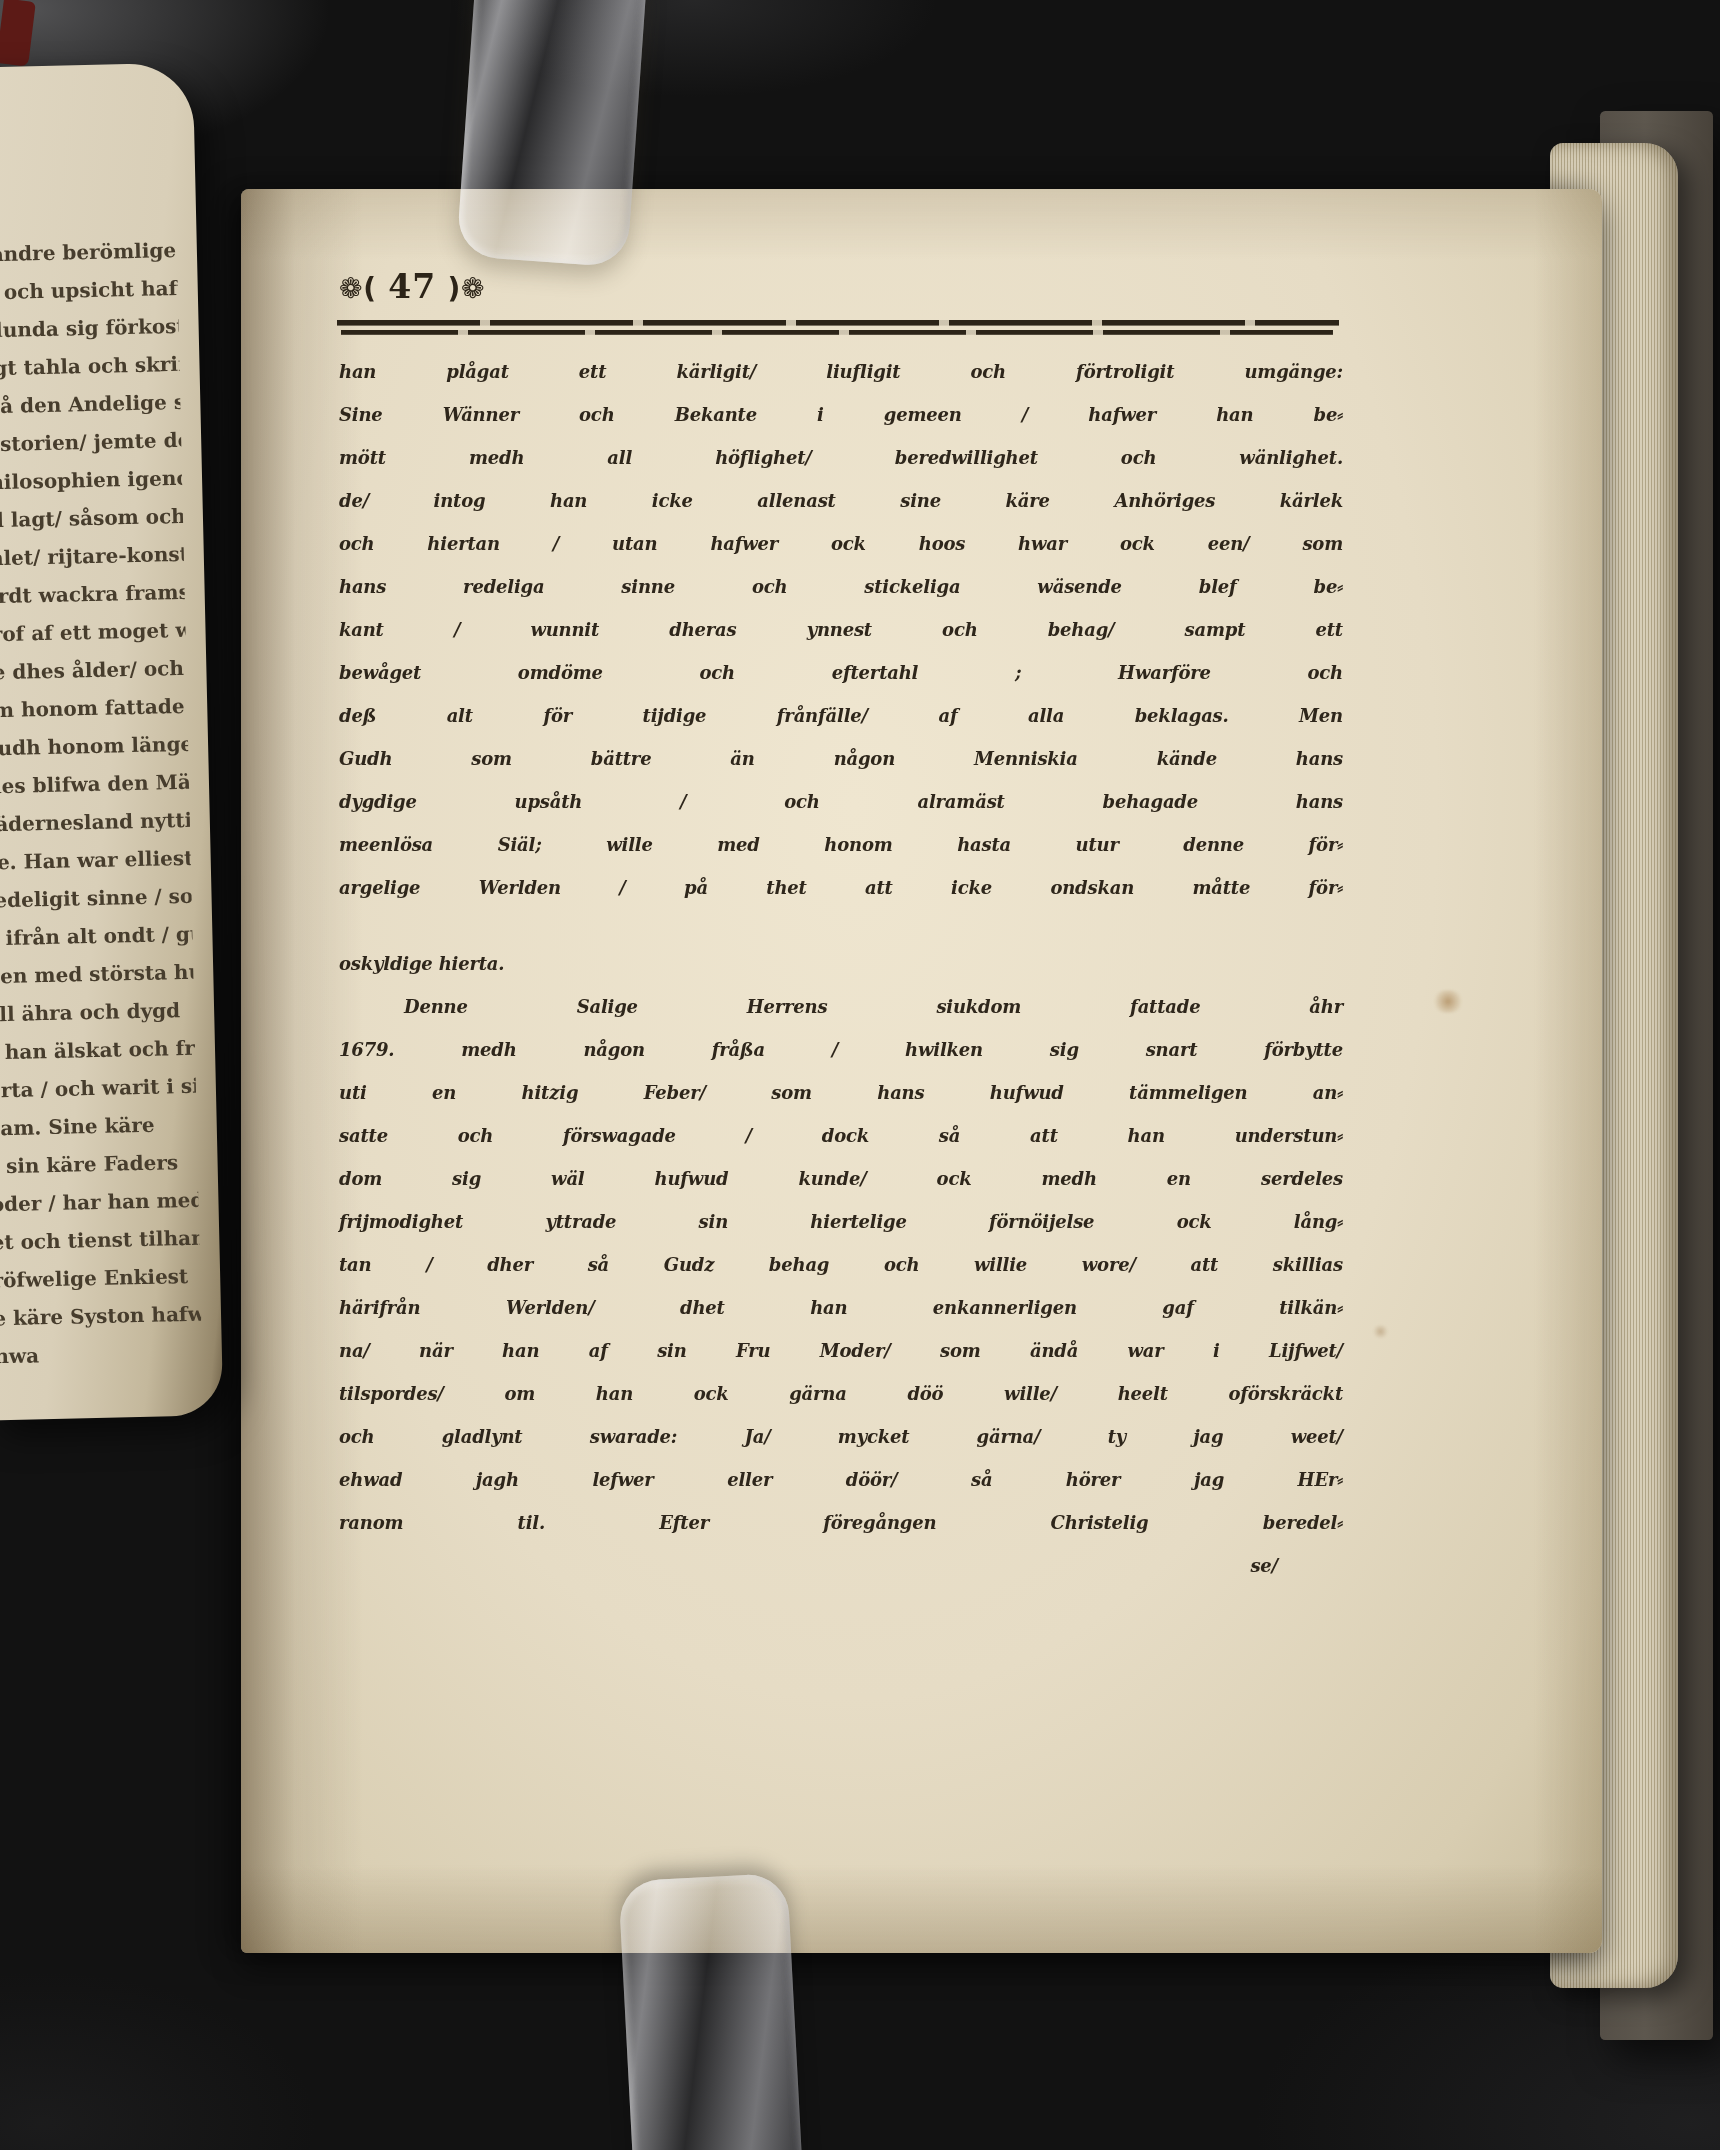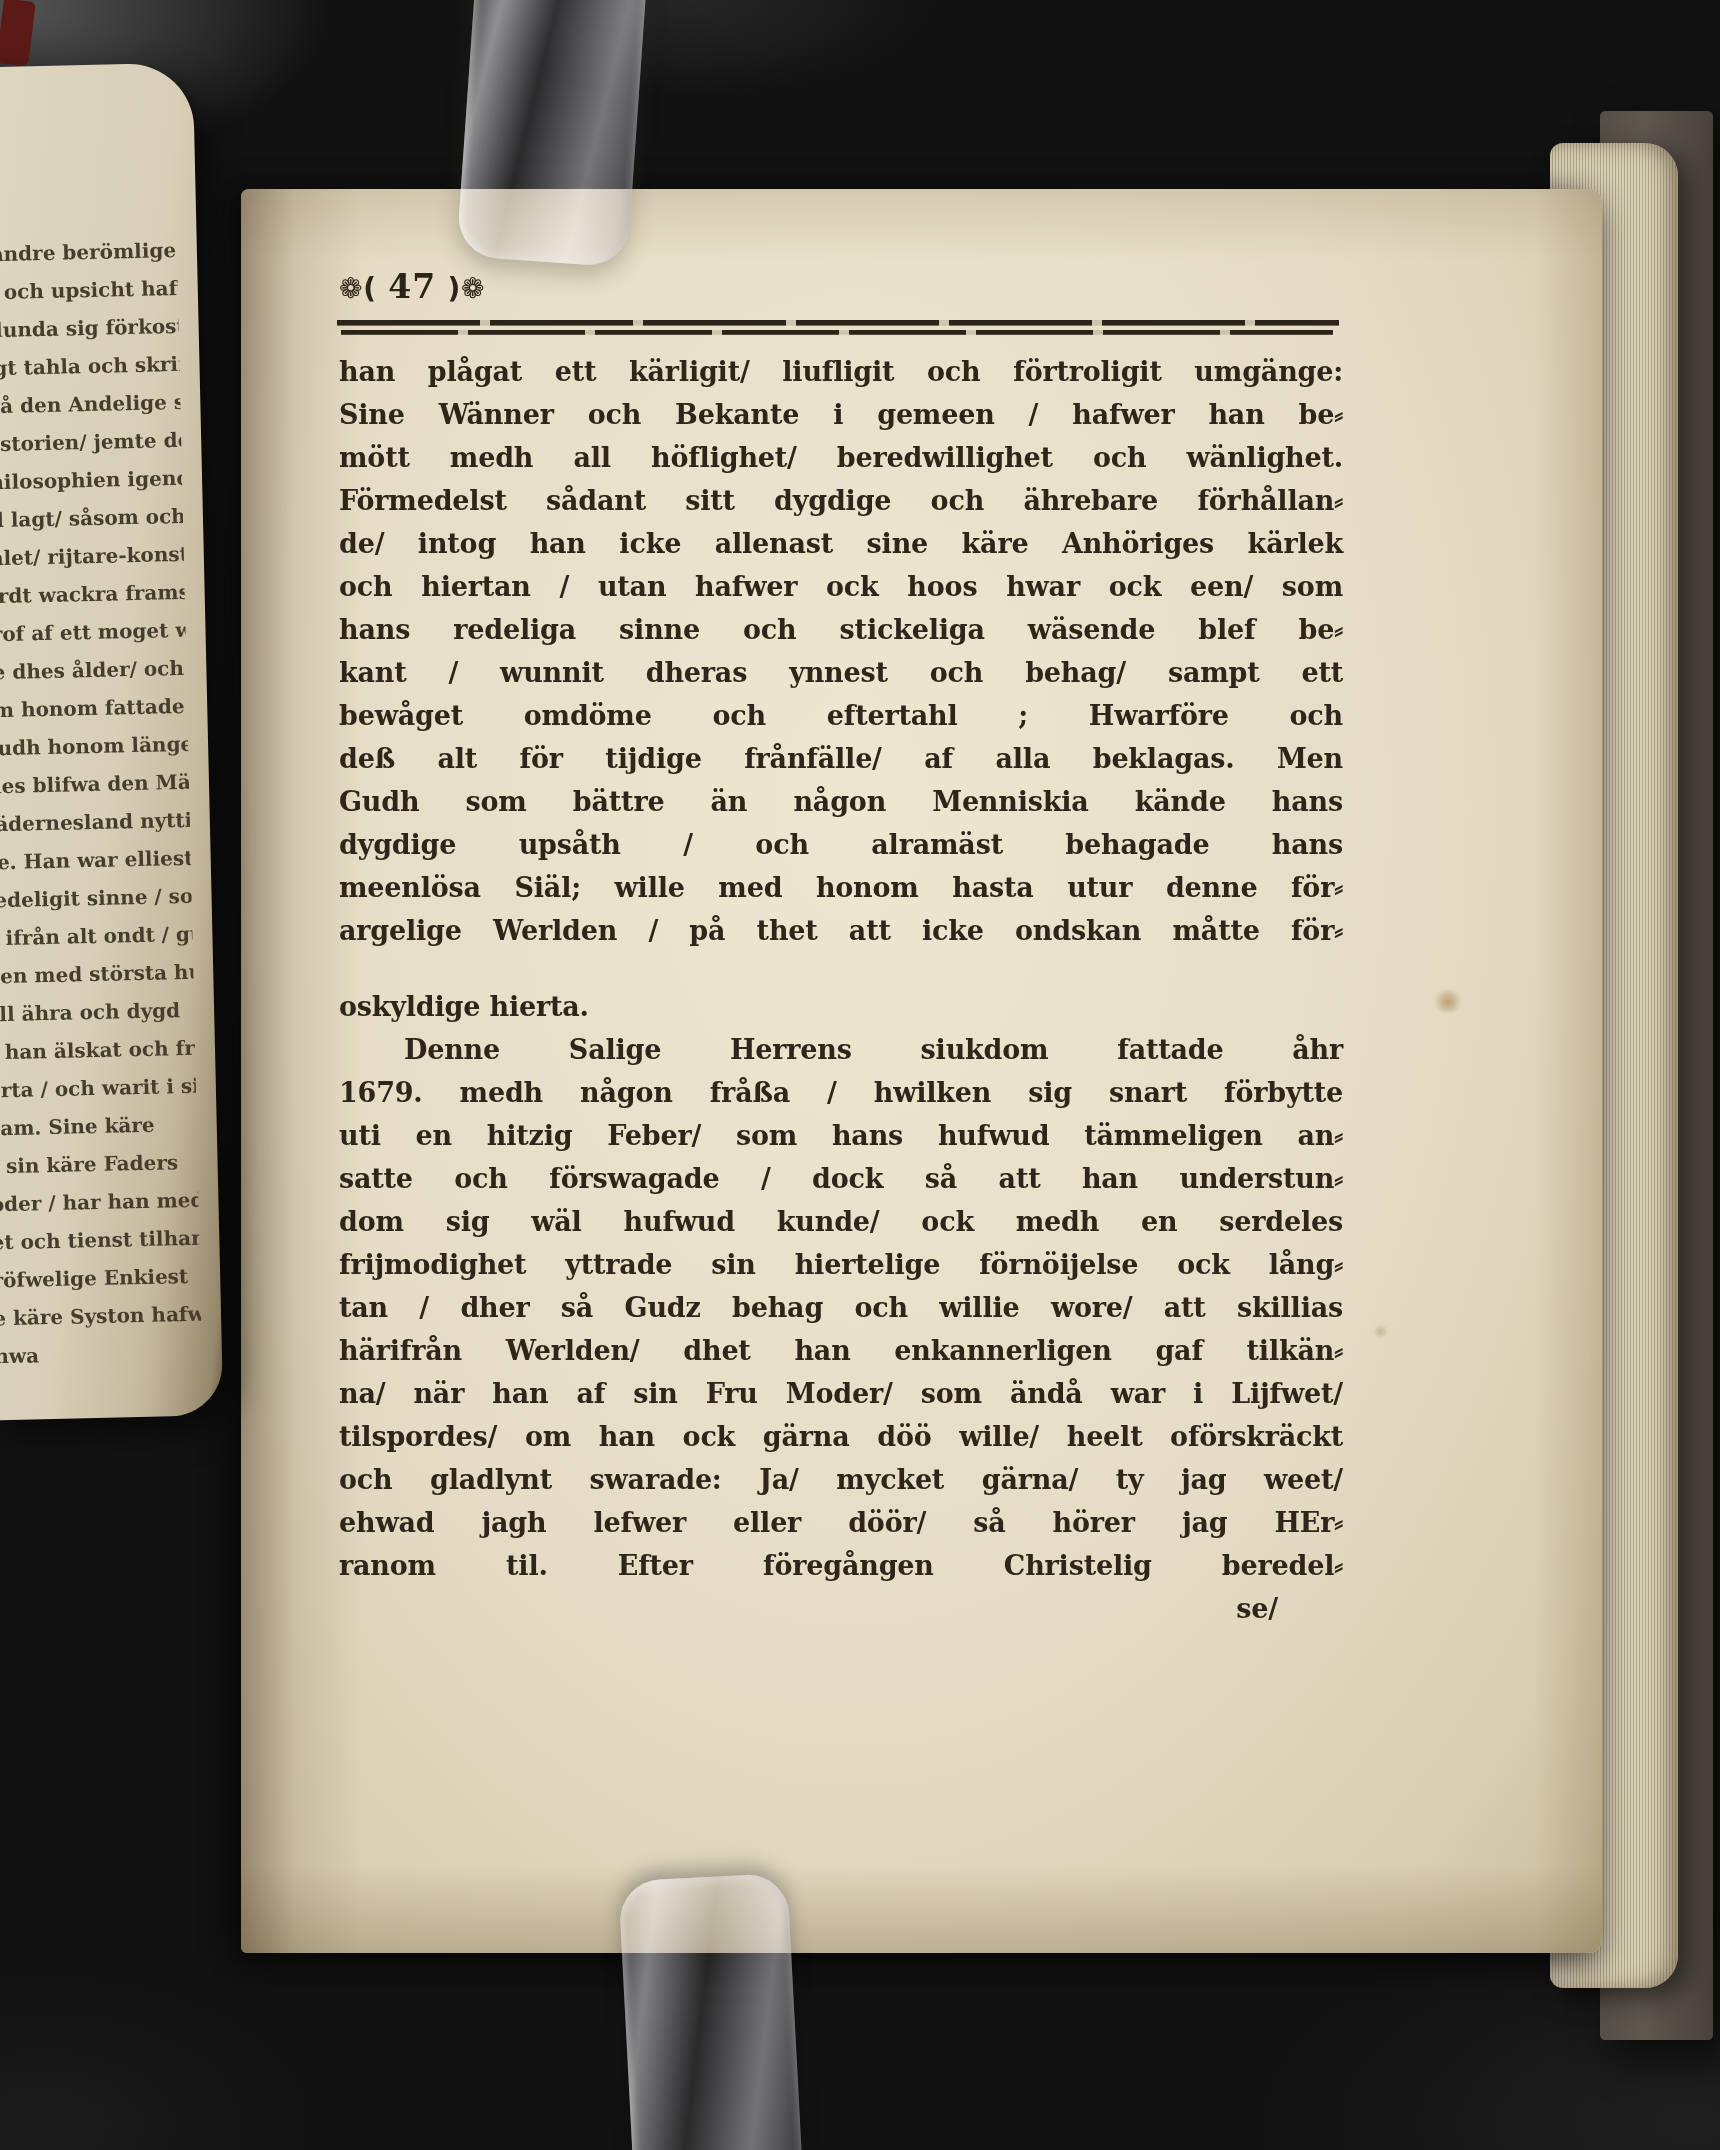--- a/index.html
+++ b/index.html
@@ -43,21 +43,21 @@
   .header{position:absolute;left:98px;top:78px;width:1001px;text-align:left;
     font-size:33px;font-weight:700;color:#2c2418;letter-spacing:0.9px;}
   .header .orn{font-family:"DejaVu Sans", sans-serif;font-size:28px;}
   .header .pagenum{padding:0 11.3px;}
 
   .rule{position:absolute;left:96px;top:131px;width:1002px;height:17.3px;background:
     repeating-linear-gradient(90deg,#2c2418 0 143px,rgba(44,36,24,0.15) 143px 153px) 0 0 / 100% 5.6px no-repeat,
     repeating-linear-gradient(90deg,#2c2418 0 117px,rgba(44,36,24,0.15) 117px 127px) 3.5px 10.4px / 99% 4.8px no-repeat;}
 
   .textblock{position:absolute;left:98px;top:161px;width:1004px;
-    font-size:27px;font-weight:700;color:#2e261b;letter-spacing:-0.2px;}
+    font-size:18px;font-weight:700;color:#2e261b;letter-spacing:-0.2px;font-style:italic;}
   .line{line-height:43px;text-align:justify;text-align-last:justify;}
   .p1 .line:last-child{text-align-last:left;margin-top:33px;}
   .p2 .line:first-child{text-indent:65px;}
   .catchword{line-height:43px;text-align:right;padding-right:65px;}
 
   .stain{position:absolute;border-radius:50%;filter:blur(1.3px);pointer-events:none;}
   .stain.s1{left:1191px;top:801px;width:32px;height:22.5px;
     background:radial-gradient(circle, rgba(152,106,50,0.55), rgba(152,106,50,0) 72%);}
   .stain.s2{left:1131px;top:1136px;width:17.3px;height:13px;
     background:radial-gradient(circle, rgba(140,100,52,0.35), rgba(140,100,52,0) 70%);}
@@ -102,21 +102,20 @@
   <div class="right-page">
     <div class="header">
       <span class="orn">❁(</span><span class="pagenum">47</span><span class="orn">)❁</span>
     </div>
     <div class="rule"></div>
     <div class="textblock">
       <div class="para p1">
           <div class="line">han plågat ett kärligit/ liufligit och förtroligit umgänge:</div>
           <div class="line">Sine Wänner och Bekante i gemeen / hafwer han be⸗</div>
           <div class="line">mött medh all höflighet/ beredwillighet och wänlighet.</div>
-          <div class="line">Förmedelst sådant sitt dygdige och ährebare förhållan⸗</div>
           <div class="line">de/ intog han icke allenast sine käre Anhöriges kärlek</div>
           <div class="line">och hiertan / utan hafwer ock hoos hwar ock een/ som</div>
           <div class="line">hans redeliga sinne och stickeliga wäsende blef be⸗</div>
           <div class="line">kant / wunnit dheras ynnest och behag/ sampt ett</div>
           <div class="line">bewåget omdöme och eftertahl ; Hwarföre och</div>
           <div class="line">deß alt för tijdige frånfälle/ af alla beklagas. Men</div>
           <div class="line">Gudh som bättre än någon Menniskia kände hans</div>
           <div class="line">dygdige upsåth / och alramäst behagade hans</div>
           <div class="line">meenlösa Siäl; wille med honom hasta utur denne för⸗</div>
           <div class="line">argelige Werlden / på thet att icke ondskan måtte för⸗</div>

